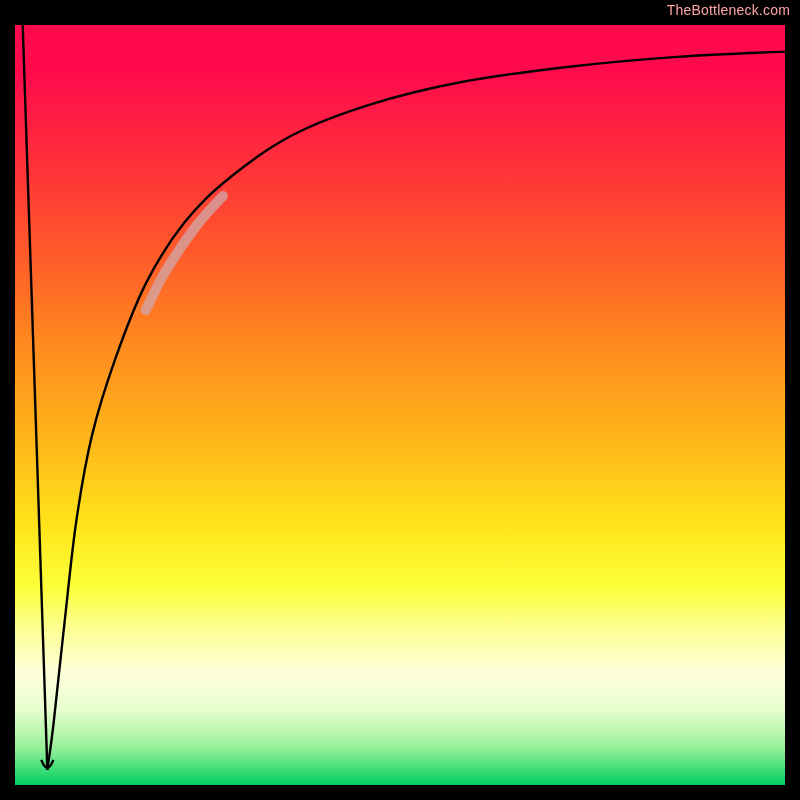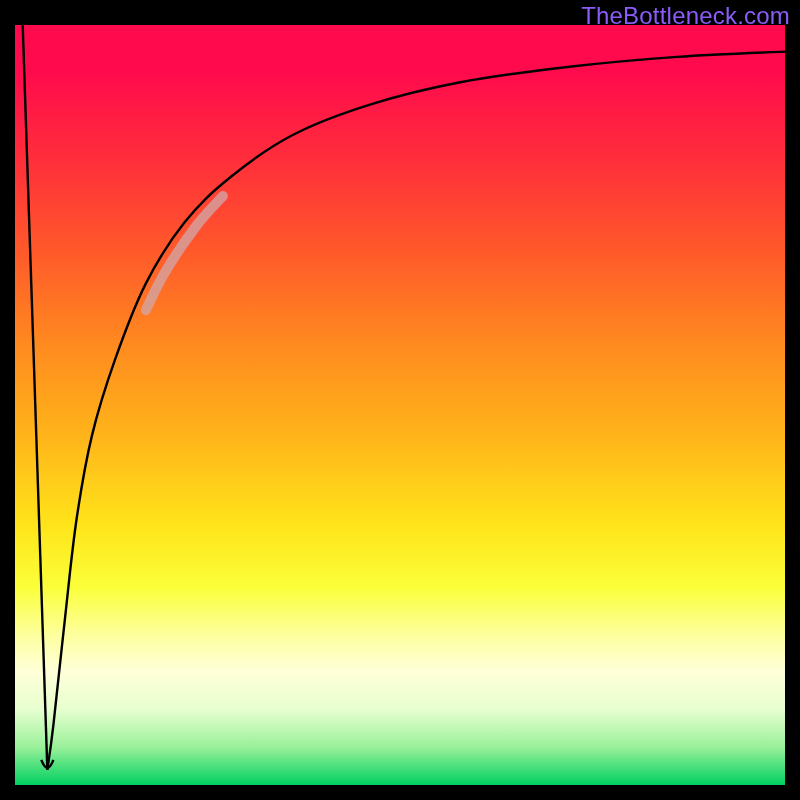--- a/index.html
+++ b/index.html
@@ -14,22 +14,22 @@
   .frame {
     position: relative;
     width: 800px;
     height: 800px;
     background: #000;
   }
   .watermark {
     position: absolute;
     top: 2px;
     right: 10px;
-    color: #8b5cf6;
-    font-size: 24px;
+    color: #fca5a5;
+    font-size: 14px;
     font-weight: 500;
     letter-spacing: 0.2px;
     z-index: 5;
     user-select: none;
   }
   .plot-area {
     position: absolute;
     left: 15px;
     top: 25px;
     width: 770px;

